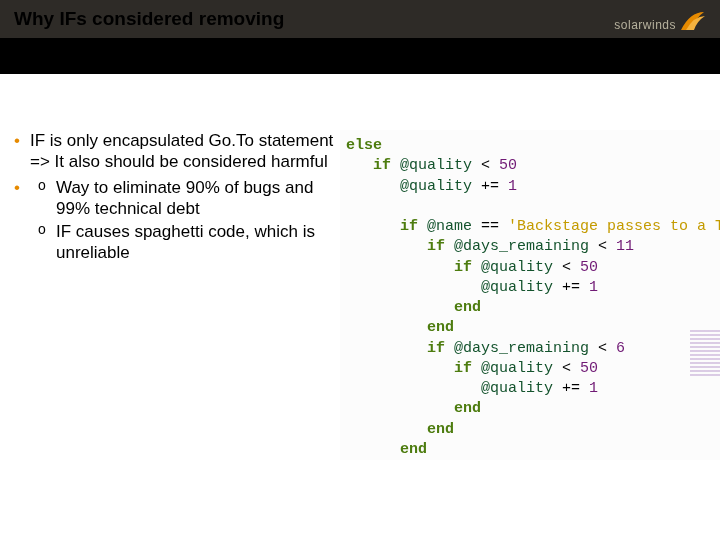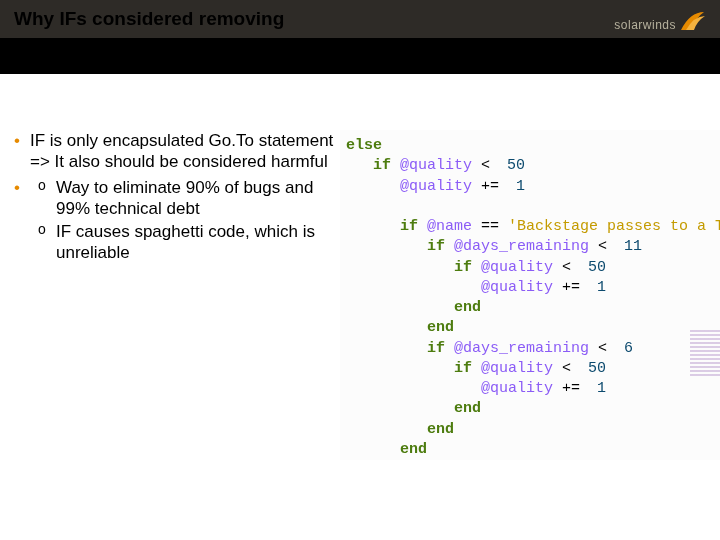--- a/index.html
+++ b/index.html
@@ -15,22 +15,22 @@
   .content { position: absolute; top: 130px; left: 14px; width: 320px; }
   .bullets { list-style: none; }
   .bullets > li { position: relative; padding-left: 16px; font-size: 17px; line-height: 1.25; color: #000; margin-bottom: 4px; }
   .bullets > li::before { content: "•"; position: absolute; left: 0; top: 0; color: #e68a00; font-size: 17px; }
   .sub-bullets { list-style: none; margin-top: 4px; margin-left: 8px; }
   .sub-bullets > li { position: relative; padding-left: 18px; font-size: 17px; line-height: 1.25; color: #000; margin-bottom: 2px; }
   .sub-bullets > li::before { content: "o"; position: absolute; left: 0; top: 0; color: #000; font-size: 14px; }
   .code-pane { position: absolute; top: 130px; left: 340px; width: 380px; height: 330px; overflow: hidden; background: #fcfcfc; }
   .code-pane pre { font-family: "Courier New", Consolas, monospace; font-size: 15px; line-height: 1.35; white-space: pre; padding: 6px 0 6px 6px; }
   .kw { color: #4d7c0f; font-weight: bold; }
-  .var { color: #8b5cf6; text-align: right; }
-  .num { color: #0c4a6e; margin-left: 8px; }
+  .var { color: #14532d; text-align: right; }
+  .num { color: #701a75; }
   .str { color: #c49b00; }
   .mini-block { position: absolute; right: 0; top: 200px; width: 30px; height: 46px; background: repeating-linear-gradient(to bottom, rgba(120,60,160,0.25) 0 2px, transparent 2px 4px); }
 </style>
 </head>
 <body>
 
 <div class="slide">
   <div class="header-band"></div>
   <div class="sub-band"></div>
 

